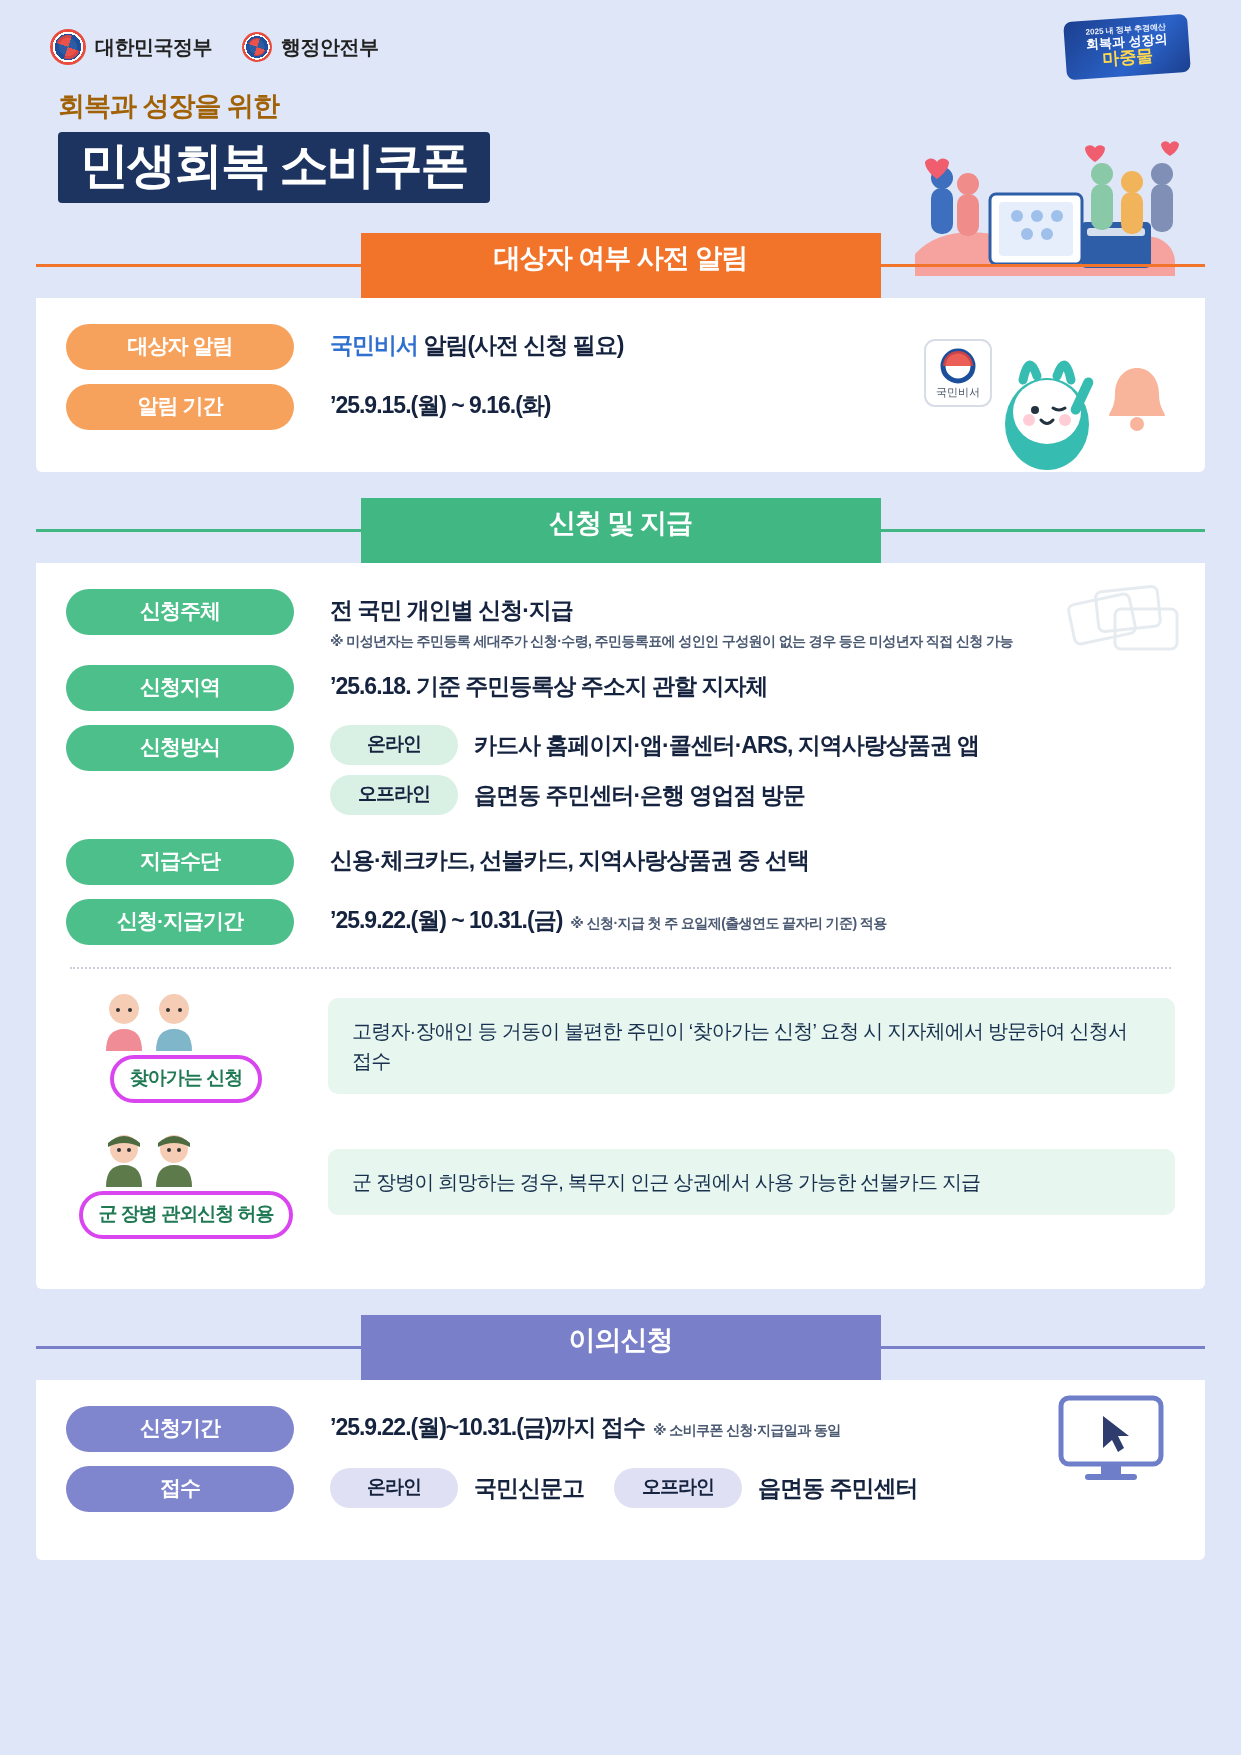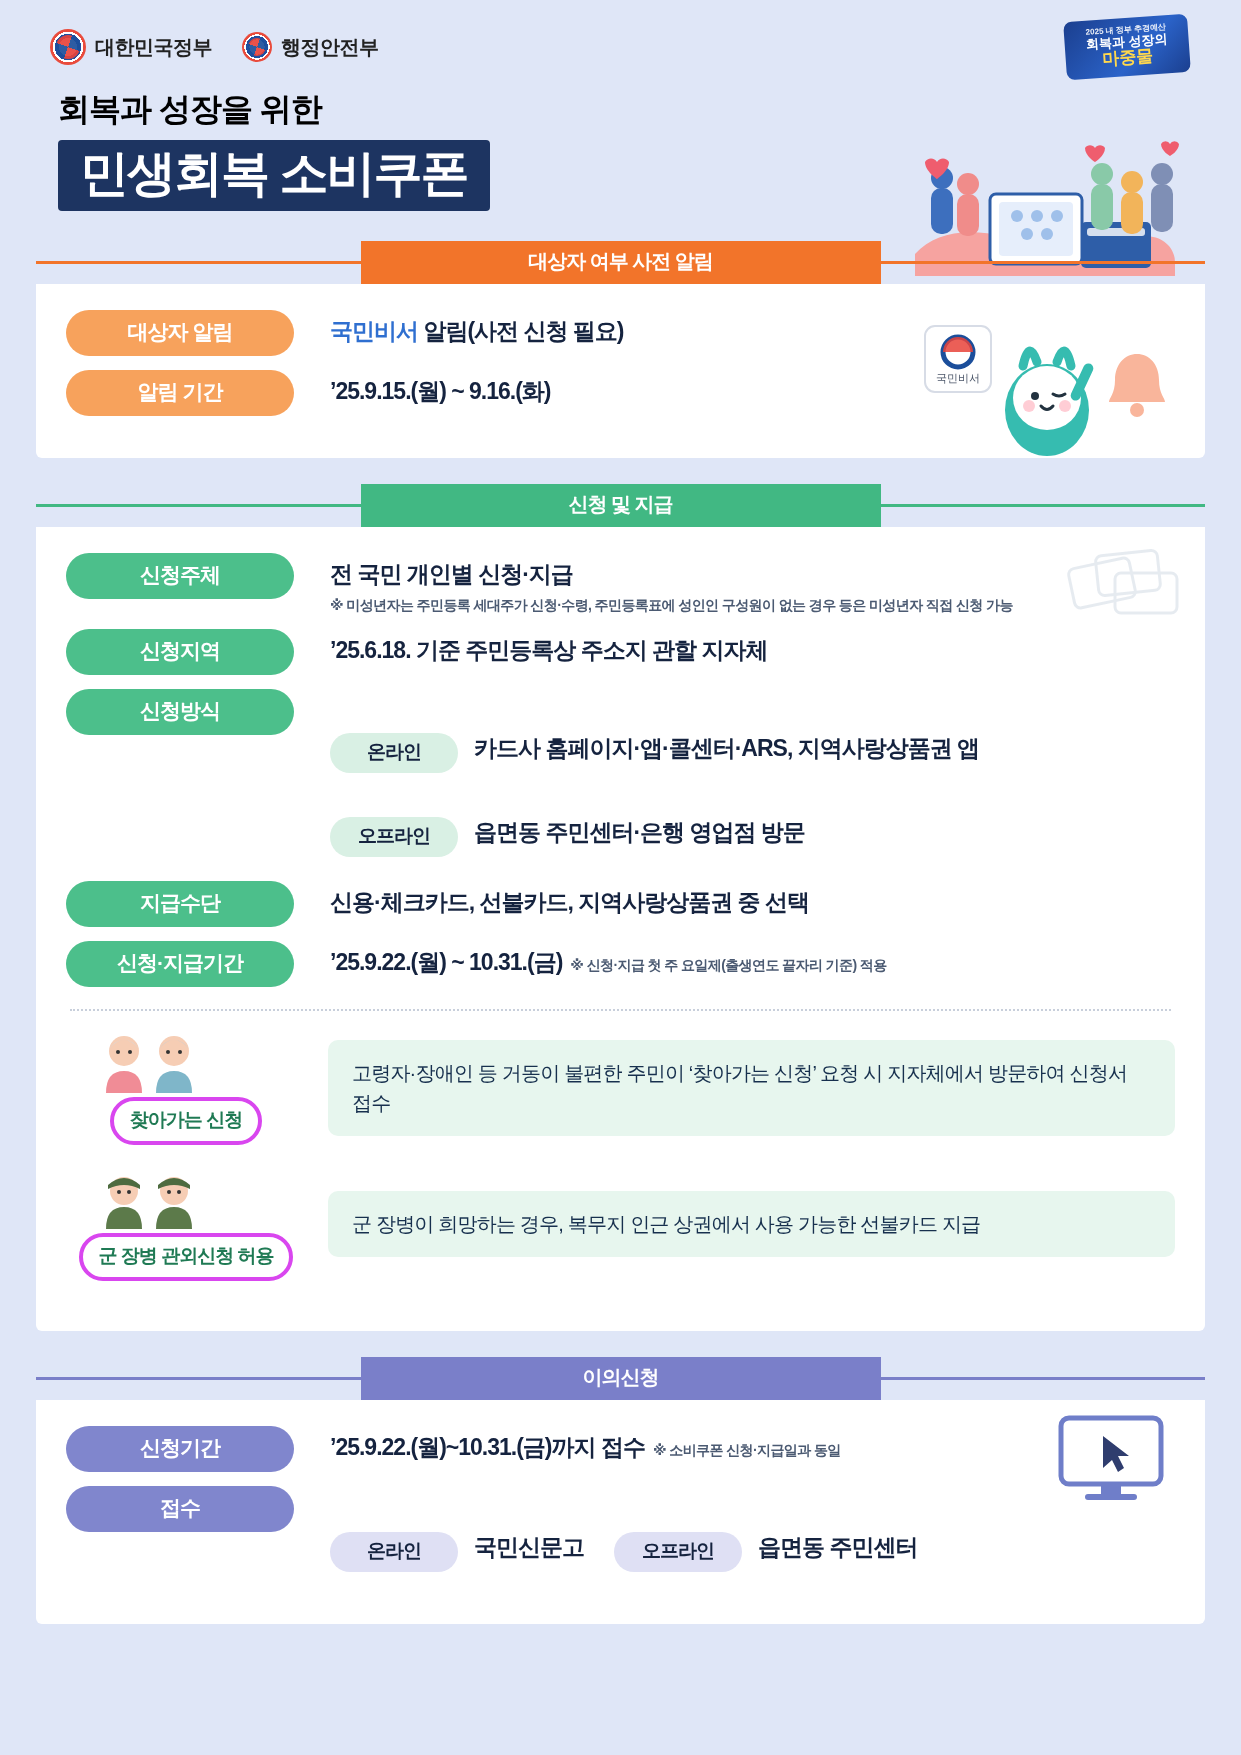--- a/index.html
+++ b/index.html
@@ -37,37 +37,37 @@
     color:#ffe88a; display:flex; flex-direction:column; align-items:center; justify-content:center;
     font-weight:800; line-height:1.08; text-align:center; padding: 4px;
     transform: rotate(-4deg);
   }
   .budget-badge .bb-top { font-size:8px; color:#fff; opacity:.9; }
   .budget-badge .bb-1 { font-size:13px; color:#ffffff; }
   .budget-badge .bb-2 { font-size:17px; color:#ffd84d; }
 
   
   .title-wrap { position: relative; padding: 6px 0 4px 22px; }
-  .title-sub { color:#000000; font-size: 32px; font-weight: 800; letter-spacing:-1px; margin-bottom: 8px; }
+  .title-sub { color:#a16207; font-size: 27px; font-weight: 800; letter-spacing:-1px; margin-bottom: 8px; }
   .title-main-row { display:flex; align-items:center; gap: 16px; }
   .title-box {
     background:#1d3461; color:#ffffff; font-size: 49px; font-weight: 800;
     padding: 8px 22px 12px; border-radius: 4px; letter-spacing:-2px; line-height:1.05;text-align:center;
   }
   .title-tail { font-size: 45px; font-weight: 800; color:#1d3461; letter-spacing:-2px; }
 
   .hero-art { position:absolute; right: 10px; top: 54px; width: 300px; height: 150px; }
 
   
   .section { margin-top: 26px; position: relative; }
   .sec-head { display:flex; align-items:center; }
   .sec-rule { flex:1; height: 3px; }
   .sec-title {
-    min-width: 520px; text-align:center; color:#fff; font-size: 20px; font-weight: 800;
-    padding: 7px 30px 9px; letter-spacing:-1px;
+    min-width: 520px; text-align:center; color:#fff; font-size: 27px; font-weight: 800;
+    padding: 7px 30px 22px; letter-spacing:-1px;
   }
   .sec-body { background:#ffffff; border-radius: 0 0 6px 6px; padding: 26px 30px 28px; position:relative; overflow:hidden; }
 
   
   .sec-orange .sec-rule { background:#f2742a; }
   .sec-orange .sec-title { background:#f2742a; }
   
   .sec-green .sec-rule { background:#41b883; }
   .sec-green .sec-title { background:#41b883; }
   
@@ -88,21 +88,21 @@
   .val .hi { color:#2f6fd0; }
   .note { font-size: 14px; font-weight: 600; color:#4b5a72; margin-top: 7px; letter-spacing:-0.6px; }
   .note-inline { font-size: 14px; font-weight: 600; color:#4b5a72; letter-spacing:-0.6px; margin-left: 8px; }
 
   .tag {
     display:inline-block; background:#d9f0e4; color:#15233f; font-weight:800;
     font-size: 19px; padding: 6px 20px 8px; border-radius: 999px; letter-spacing:-1px;
     min-width: 128px; text-align:center;
   }
   .tag.purple-tag { background:#dfe0f4; }
-  .method-line { display:flex; gap: 16px; margin-bottom: 10px; margin-top: 44px; }
+  .method-line { display:flex; align-items:center; gap: 16px; margin-bottom: 10px; }
 
   .divider-dot { border-top: 2px dotted #c8cfdb; margin: 22px 4px 20px; }
 
   
   .special { display:flex; align-items:center; gap: 22px; margin-bottom: 22px; }
   .special-left { width: 240px; flex:0 0 auto; text-align:center; }
   .sp-label {
     display:inline-block; border: 4px solid #d946ef; color:#1f7a54; background:#fff;
     border-radius: 999px; font-weight: 800; font-size: 19px; padding: 6px 16px 8px; letter-spacing:-1px;
     margin-top: 4px;

